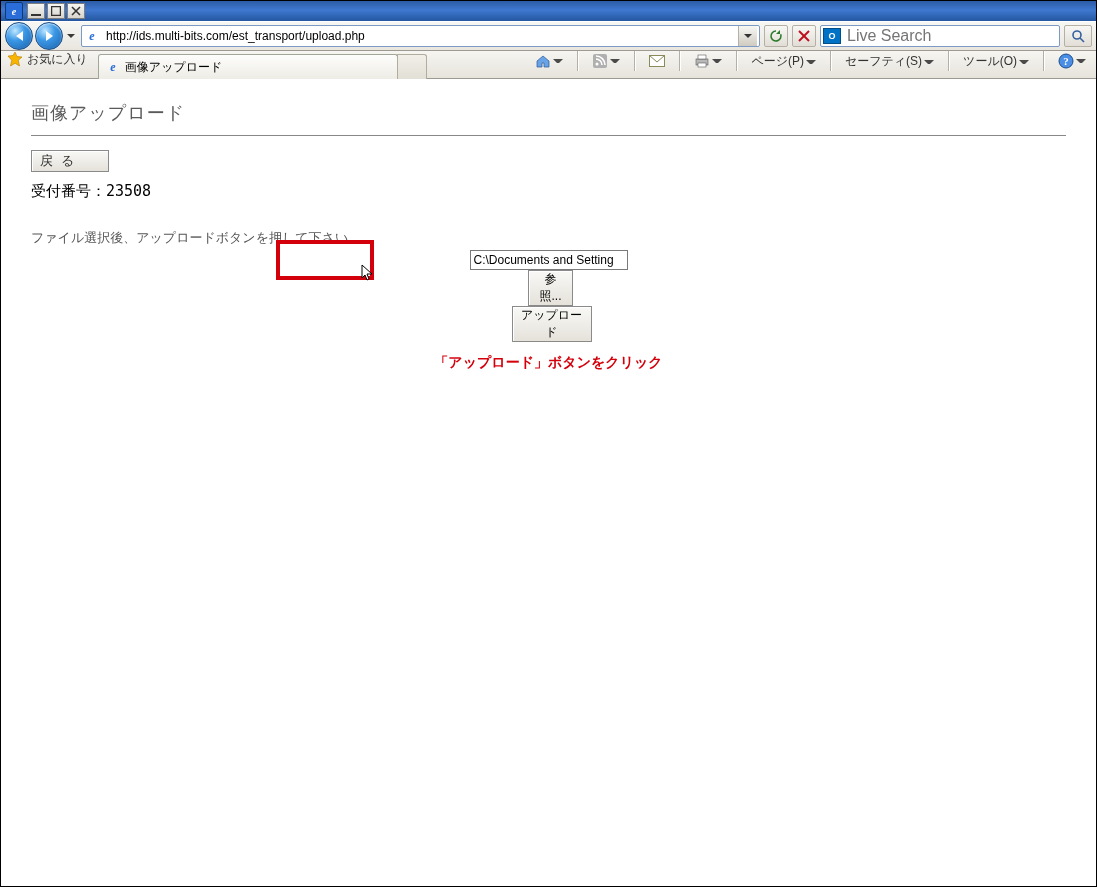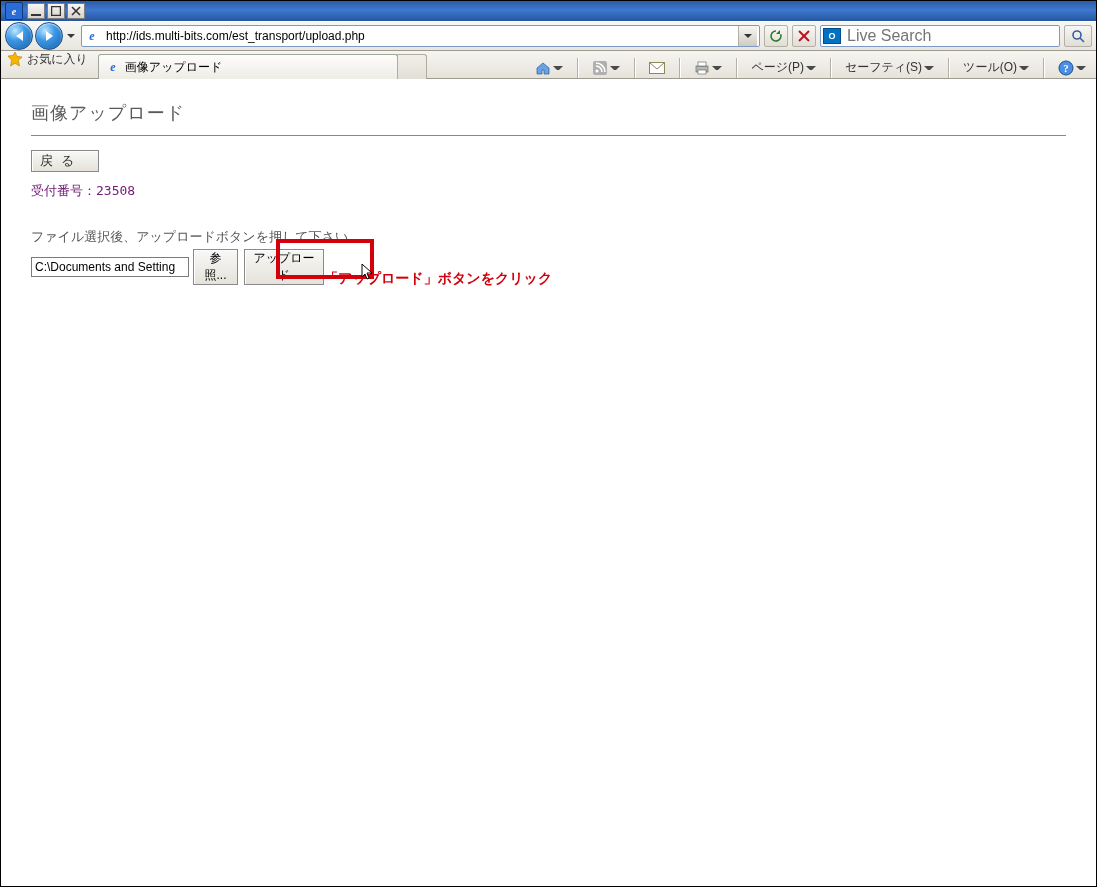--- a/index.html
+++ b/index.html
@@ -283,21 +283,21 @@
     height: 25px;
     background: linear-gradient(#f1efe8, #e1ded5);
     border: 1px solid #b0ad9f;
     border-bottom: none;
     border-radius: 0 3px 0 0;
     margin-left: -1px;
   }
   .toolbar2-spacer { flex: 1; }
   .commands {
     display: flex;
-    align-items: flex-end;
+    align-items: flex-start;
     padding: 0 6px;
     gap: 8px;
     color: #333;
     font-size: 12px;
   }
   .cmd {
     display: inline-flex;
     align-items: center;
     padding: 2px 4px;
     gap: 2px;
@@ -333,53 +333,54 @@
     margin: 0;
     font-weight: normal;
     font-family: "MS Mincho", serif;
   }
   .hr {
     border: none;
     border-top: 1px solid #888;
     margin: 10px 0 14px 0;
   }
   .back-btn {
-    width: 68px;
+    width: 78px;
     height: 22px;
     background: linear-gradient(#f8f8f6, #e5e2da);
     border: 1px solid #8a8a8a;
     box-shadow: inset 1px 1px 0 #fff;
     font-family: "MS Mincho", serif;
     font-size: 13px;
     letter-spacing: 8px;
     padding-left: 8px;
     text-align: left;
     color: #333;
     cursor: default;
     box-sizing: border-box;
   }
   .recpt {
     margin-top: 10px;
     font-family: "MS Gothic", monospace;
-    font-size: 13px;
-    color: #701a75;
+    font-size: 15px;
+    color: #000000;
   }
   .instr {
     margin-top: 28px;
     font-family: "MS Mincho", serif;
     font-size: 13px;
     color: #555;
     letter-spacing: 0;
   }
 
   .upload-row {
     margin-top: 3px;
     display: flex;
     align-items: center;
     position: relative;
+    flex-direction: column;
   }
   .file-text {
     width: 158px;
     height: 20px;
     border: 1px solid #7a7a7a;
     background: #fff;
     font-family: "Arial", sans-serif;
     font-size: 12px;
     padding: 0 3px;
     box-sizing: border-box;

